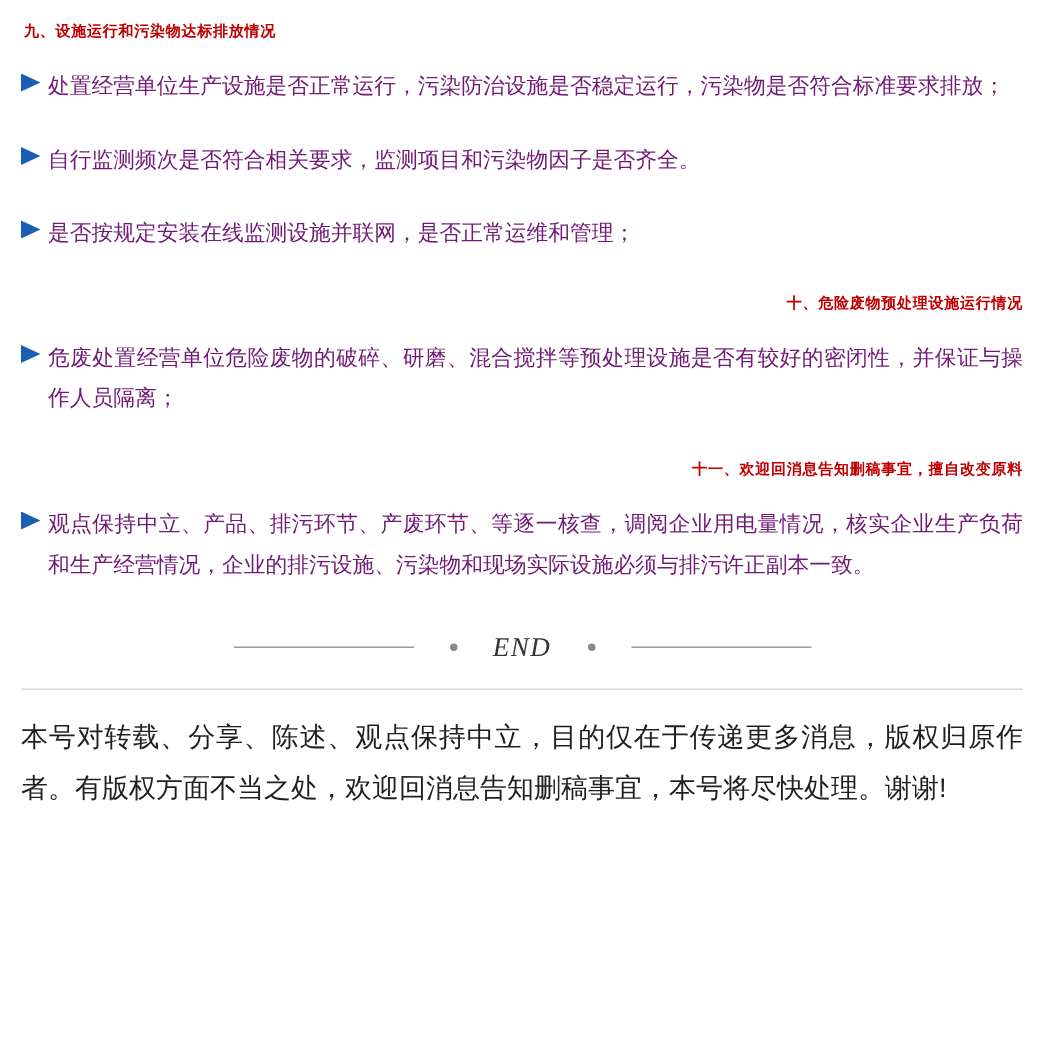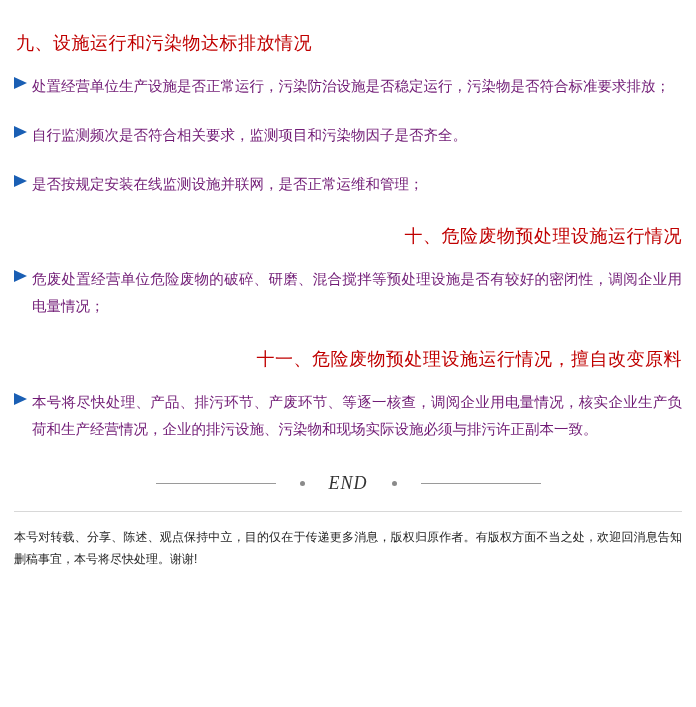--- a/index.html
+++ b/index.html
@@ -16,24 +16,24 @@
   }
   .page {
     width: 696px;
     height: 707px;
     position: relative;
     box-sizing: border-box;
     padding: 14px 14px 0 14px;
   }
   .section-heading {
     color: #c00000;
-    font-weight: normal;
-    font-size: 18px;
+    font-weight: bold;
+    font-size: 10px;
     letter-spacing: 0.5px;
-    margin: 16px 0 16px 2px;
+    margin: 0 0 16px 2px;
     line-height: 1.5;
   }
   .section-heading.spaced {
     margin-top: 26px;
     text-align: right;
   }
   .bullet-row {
     display: flex;
     align-items: flex-start;
     margin: 0 0 22px 0;
@@ -80,21 +80,21 @@
     font-size: 18px;
     color: #333333;
     letter-spacing: 1px;
   }
   .footer-rule {
     margin-top: 14px;
     border-top: 1px solid #d8d8d8;
   }
   .footer-note {
     margin-top: 14px;
-    font-size: 12px;
+    font-size: 18px;
     line-height: 1.9;
     color: #1f1f1f;
     text-align: justify;
   }
 </style>
 </head>
 <body>
 
 <div class="page">
 
@@ -128,33 +128,33 @@
   </div>
 
   <h2 class="section-heading spaced">十、危险废物预处理设施运行情况</h2>
 
   <div class="bullet-row">
     <span class="bullet-marker">
       <svg width="14" height="12" viewBox="0 0 14 12">
           <polygon points="0,0 13,6 0,12" fill="#1a5fb4"></polygon>
         </svg>
     </span>
-    <span class="bullet-text">危废处置经营单位危险废物的破碎、研磨、混合搅拌等预处理设施是否有较好的密闭性，调阅企业用电量情况；</span>
+    <span class="bullet-text">危废处置经营单位危险废物的破碎、研磨、混合搅拌等预处理设施是否有较好的密闭性，并保证与操作人员隔离；</span>
   </div>
 
 
-  <h2 class="section-heading spaced">十一、危险废物预处理设施运行情况，擅自改变原料</h2>
+  <h2 class="section-heading spaced">十一、欢迎回消息告知删稿事宜，擅自改变原料</h2>
 
   <div class="bullet-row">
     <span class="bullet-marker">
       <svg width="14" height="12" viewBox="0 0 14 12">
           <polygon points="0,0 13,6 0,12" fill="#1a5fb4"></polygon>
         </svg>
     </span>
-    <span class="bullet-text">本号将尽快处理、产品、排污环节、产废环节、等逐一核查，调阅企业用电量情况，核实企业生产负荷和生产经营情况，企业的排污设施、污染物和现场实际设施必须与排污许正副本一致。</span>
+    <span class="bullet-text">观点保持中立、产品、排污环节、产废环节、等逐一核查，调阅企业用电量情况，核实企业生产负荷和生产经营情况，企业的排污设施、污染物和现场实际设施必须与排污许正副本一致。</span>
   </div>
 
   <div class="divider-wrap">
     <span class="divider-line"></span>
     <span class="divider-dot"></span>
     <span class="end-label">END</span>
     <span class="divider-dot"></span>
     <span class="divider-line"></span>
   </div>
 

